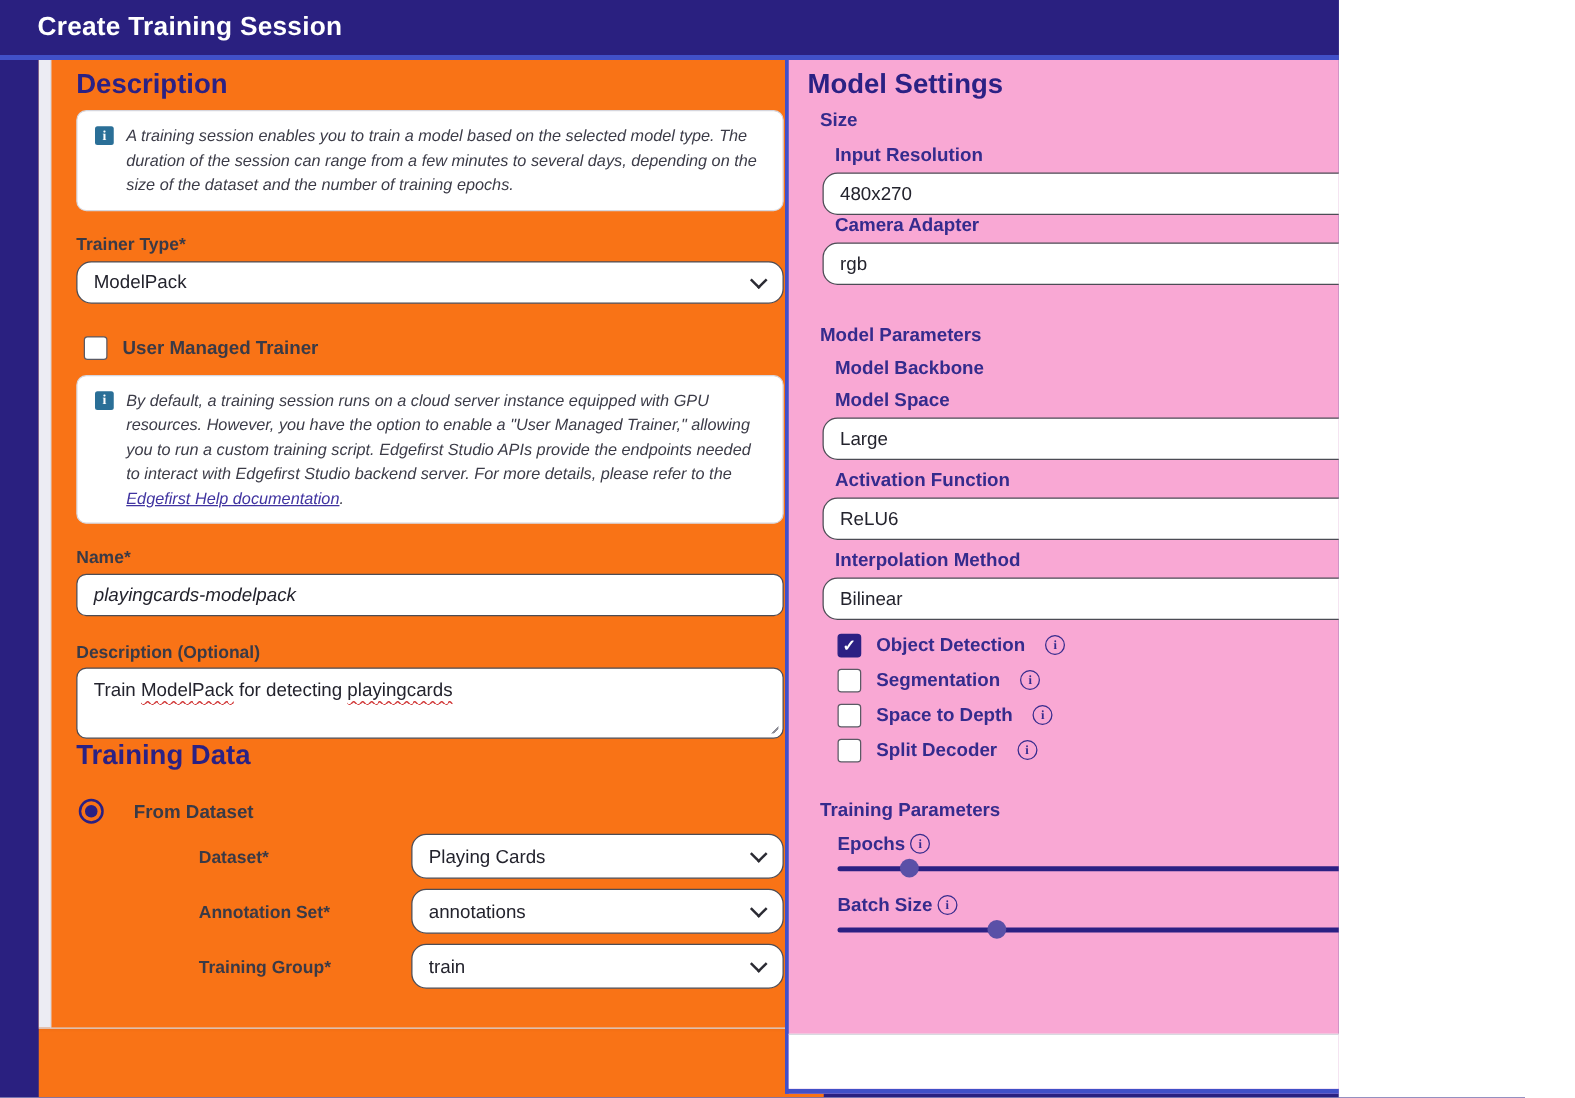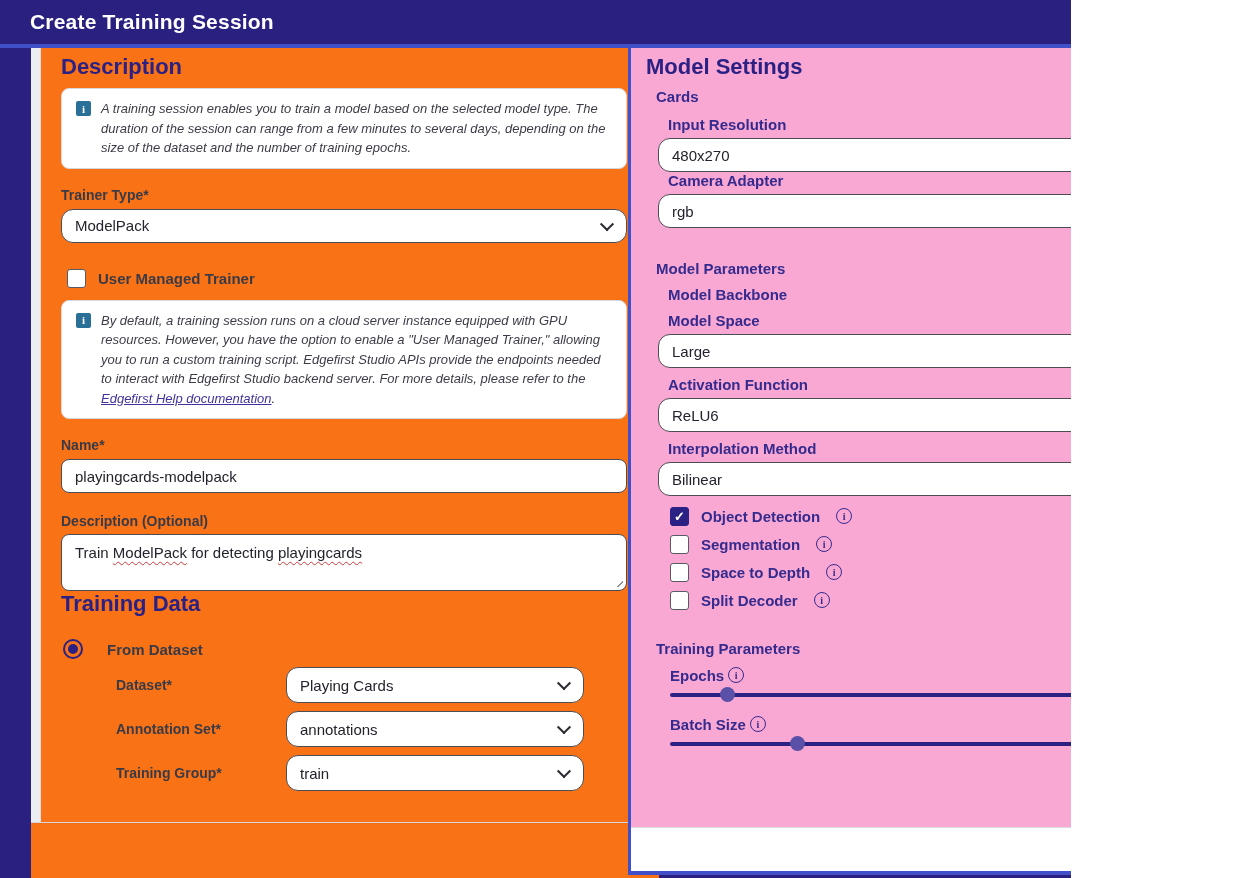--- a/index.html
+++ b/index.html
@@ -32,41 +32,41 @@
   .infobox .txt{font-style:italic;font-size:13px;line-height:1.5;color:#3c3c48;}
   .infobox2 .txt{line-height:19.5px;}
   .ilink{color:#4033a0;text-decoration:underline;cursor:pointer;}
 
   .flabel{font-size:14px;font-weight:600;color:#3a3a46;line-height:17px;}
   .sel{position:relative;border:1px solid #4c4c55;border-radius:12px;height:34px;background:#fff;
        display:flex;align-items:center;padding:0 30px 0 13px;font-size:15px;color:#23232d;cursor:pointer;box-sizing:border-box;}
   .chev{position:absolute;right:14px;top:50%;width:8px;height:8px;border-right:2px solid #2b2b33;
         border-bottom:2px solid #2b2b33;transform:translateY(-68%) rotate(45deg);}
   .tinput{border:1px solid #4c4c55;border-radius:8px;height:34px;background:#fff;width:100%;
-        display:flex;align-items:center;padding:0 13px;font-size:15px;color:#23232d;box-sizing:border-box;}
+        display:flex;align-items:center;padding:0 13px;font-size:15px;color:#23232d;box-sizing:border-box;font-style:italic;}
   .tarea{position:relative;border:1px solid #4c4c55;border-radius:8px;height:57px;background:#fff;
         padding:8px 13px;font-size:15px;color:#23232d;box-sizing:border-box;line-height:20px;}
   .resize-h{position:absolute;right:3px;bottom:3px;width:10px;height:10px;cursor:nwse-resize;
         background:repeating-linear-gradient(-45deg,transparent 0 3px,#8d8d96 3px 4.5px);
         clip-path:polygon(100% 0,100% 100%,0 100%);}
   .sq{text-decoration:underline;text-decoration-style:wavy;text-decoration-color:#d23b3b;
       text-decoration-thickness:1px;text-underline-offset:3px;}
 
   .cbrow{display:flex;align-items:center;gap:12px;cursor:pointer;}
   .cbox{width:19px;height:19px;border:1.5px solid #5a5a64;border-radius:3px;background:#fff;box-sizing:border-box;
         display:flex;align-items:center;justify-content:center;flex:0 0 auto;}
   .cbox.checked{background:#2b2083;border-color:#2b2083;color:#fff;font-size:13px;font-weight:bold;}
   .cblabel{font-size:15px;color:#3a3a46;font-weight:600;}
 
   .radiorow{display:flex;align-items:center;gap:24px;cursor:pointer;}
   .radio{width:20px;height:20px;border:2px solid #2b2083;border-radius:50%;box-sizing:border-box;
          display:flex;align-items:center;justify-content:center;margin-left:2px;flex:0 0 auto;}
   .radio .dot{width:10px;height:10px;border-radius:50%;background:#2b2083;}
 
-  .datarow{display:flex;align-items:center;height:36px;margin-bottom:8px;}
+  .datarow{display:flex;align-items:center;height:36px;margin-bottom:8px;justify-content:flex-end;}
   .datarow .flabel{width:200px;padding-left:55px;box-sizing:border-box;}
   .datarow .sel{width:298px;margin-left:25px;height:36px;}
 
   
   .panel{position:absolute;left:628px;top:48px;width:632px;height:827px;background:#f9a8d4;
          border-left:3px solid #4150c8;border-right:3px solid #4150c8;border-bottom:4px solid #4150c8;
          box-sizing:border-box;}
   .panel-content{position:absolute;left:15px;top:6px;width:570px;}
   .grp-head{font-size:15px;font-weight:bold;color:#352b8d;margin-left:10px;line-height:18px;}
   .grp-field{margin-left:12px;}
@@ -179,21 +179,21 @@
           </span>
         </div>
       </div>
     </div>
   </div>
 
   <div class="panel">
     <div class="panel-content">
       <h1 class="section" style="margin-bottom:8px;">Model Settings</h1>
 
-      <div class="grp-head" style="margin-bottom:10px;">Cards</div>
+      <div class="grp-head" style="margin-bottom:10px;">Size</div>
 
       <div class="grp-field" style="">
         <div class="glabel">Input Resolution</div>
         <div class="sel">
           <span>480x270</span>
           <span class="chev"></span>
         </div>
       </div>
       <div class="grp-field">
         <div class="glabel">Camera Adapter</div>

